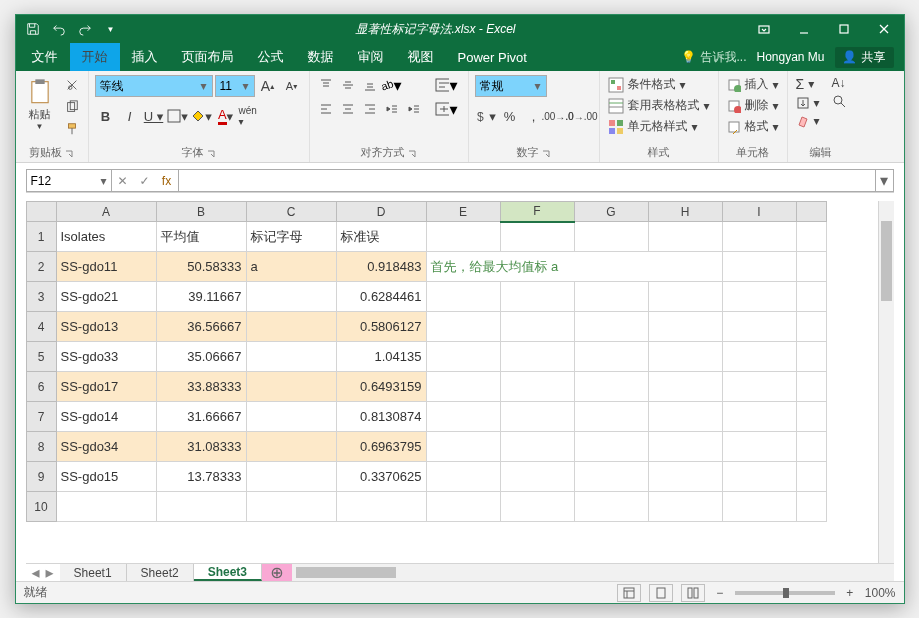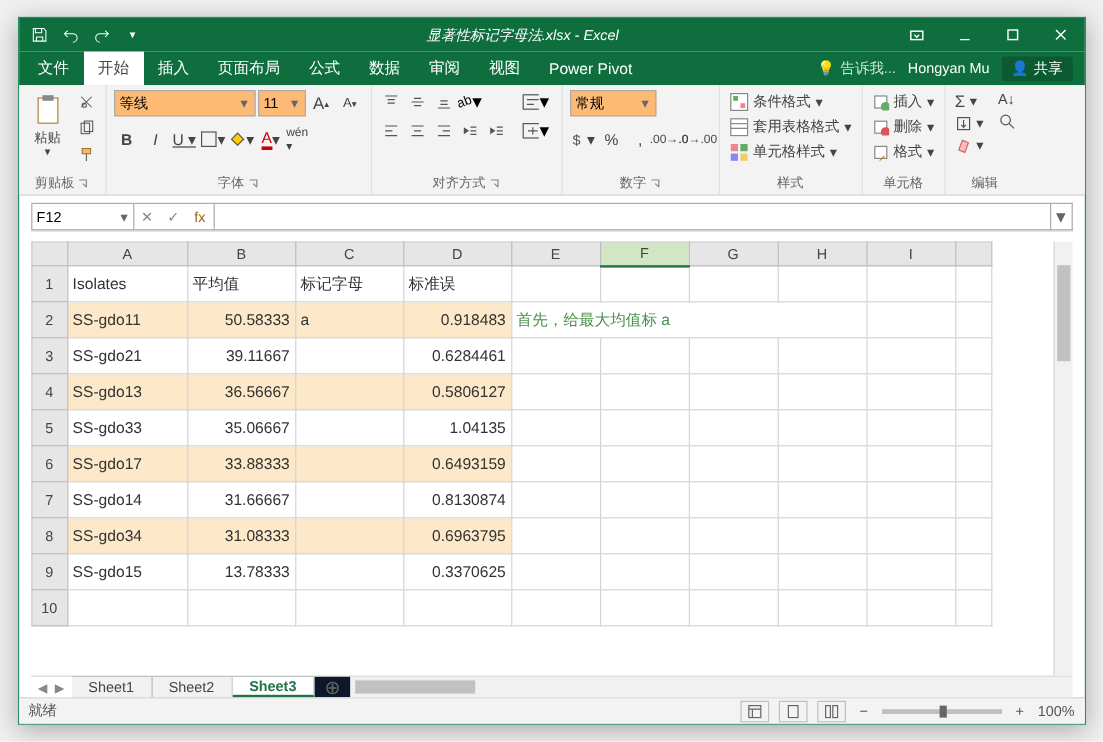--- a/index.html
+++ b/index.html
@@ -12,41 +12,41 @@
   .qat-btn { width: 22px; height: 22px; display: flex; align-items: center; justify-content: center; cursor: pointer; color: #fff; }
   .qat-btn svg { width: 14px; height: 14px; fill: #fff; }
   .title-text { flex: 1; text-align: center; font-style: italic; }
   .win-controls { display: flex; }
   .win-btn { width: 40px; height: 28px; display: flex; align-items: center; justify-content: center; cursor: pointer; }
   .win-btn svg { width: 12px; height: 12px; stroke: #fff; fill: none; stroke-width: 1.2; }
 
   
   .tabsbar { height: 28px; background: #0e6e3e; display: flex; align-items: stretch; padding: 0 0 0 4px; }
   .tab { padding: 0 12px; display: flex; align-items: center; color: #fff; font-size: 13px; cursor: pointer; }
-  .tab.active { background: #ffffff; color: #454545; }
+  .tab.active { background: #0ea5e9; color: #454545; }
   .tabs-right { margin-left: auto; display: flex; align-items: center; gap: 10px; padding: 0 10px; color: #fff; font-size: 12px; }
   .tell-me { display: flex; align-items: center; gap: 4px; color: #c8e6d4; }
   .share { display: flex; align-items: center; gap: 4px; background: #0b5a32; padding: 2px 8px; border-radius: 2px; }
 
   
   .ribbon { height: 92px; background: #f3f3f3; border-bottom: 1px solid #d4d4d4; display: flex; }
   .group { border-right: 1px solid #e0e0e0; padding: 4px 6px 0; display: flex; flex-direction: column; }
   .group-label { font-size: 11px; color: #666; text-align: center; padding: 2px 0; margin-top: auto; display: flex; align-items: center; justify-content: center; gap: 2px; }
   .group-body { flex: 1; display: flex; align-items: flex-start; gap: 4px; }
   .corner { width: 10px; height: 10px; }
   .corner svg { width: 8px; height: 8px; }
 
   .big-btn { display: flex; flex-direction: column; align-items: center; font-size: 11px; color: #444; padding: 2px 4px; cursor: pointer; }
   .big-btn .icon { width: 28px; height: 28px; margin-bottom: 2px; }
   .small-row { display: flex; gap: 2px; align-items: center; }
   .small-btn { width: 20px; height: 20px; display: flex; align-items: center; justify-content: center; cursor: pointer; }
   .small-btn svg { width: 14px; height: 14px; }
 
   .font-row { display: flex; gap: 2px; align-items: center; margin-bottom: 4px; }
-  .combo { height: 22px; border: 1px solid #ababab; background: #fdba74; display: flex; align-items: center; font-size: 12px; padding: 0 2px 0 4px; }
+  .combo { height: 22px; border: 1px solid #ababab; background: #7dd3fc; display: flex; align-items: center; font-size: 12px; padding: 0 2px 0 4px; }
   .combo .val { flex: 1; }
   .combo .dd { width: 12px; text-align: center; color: #666; }
   .fontname { width: 118px; }
   .fontsize { width: 40px; }
   .font-btns { display: flex; gap: 2px; }
   .fb { width: 22px; height: 22px; display: flex; align-items: center; justify-content: center; cursor: pointer; font-size: 13px; color: #444; }
   .align-btn { width: 20px; height: 20px; cursor: pointer; display: flex; align-items: center; justify-content: center; }
   .align-btn svg { stroke: #555; }
   .num-row2 { display: flex; gap: 2px; margin-top: 4px; }
 
@@ -82,21 +82,21 @@
   tr.banded td.cell.d { background: #fde9c9; }
   tr.plain td.cell.d { background: #fff; }
   td.hdr { background: #fde9c9; color: #333; }
   td.num { text-align: right; font-variant-numeric: tabular-nums; }
   .col-A{width:100px}.col-B{width:90px}.col-C{width:90px}.col-D{width:90px}.col-E{width:74px}.col-F{width:74px}.col-G{width:74px}.col-H{width:74px}.col-I{width:74px}.col-J{width:30px}
 
   
   .vscroll { position:absolute; top:0; right:0; bottom:0; width:16px; background:#f1f1f1; border-left:1px solid #d4d4d4; }
   .vthumb { position:absolute; top:20px; left:2px; right:2px; height:80px; background:#c1c1c1; }
   .hscroll-row { height:18px; display:flex; border-top:1px solid #d4d4d4; }
-  .sheet-tabs { display:flex; align-items:stretch; background:#0f172a; }
+  .sheet-tabs { display:flex; align-items:stretch; background:#f9a8d4; }
   .sheet-nav { display:flex; align-items:center; padding:0 6px; gap:6px; color:#888; }
   .sheet-tab { padding: 0 14px; display:flex; align-items:center; font-size:12px; border-right:1px solid #ccc; background:#f1f1f1; color:#444; cursor:pointer; }
   .sheet-tab.active { background:#fff; border-bottom:2px solid #217346; color:#217346; font-weight:bold; }
   .newsheet { width:30px; display:flex; align-items:center; justify-content:center; color:#666; cursor:pointer; }
   .hscroll-track { flex:1; background:#f1f1f1; position:relative; }
   .hthumb { position:absolute; top:3px; bottom:3px; left:4px; width:100px; background:#c1c1c1; }
 
   
   .statusbar { height: 22px; background: #f3f3f3; border-top: 1px solid #d4d4d4; display:flex; align-items:center; font-size:12px; color:#555; padding:0 8px; gap:8px; }
   .statusbar .spacer { flex:1; }

